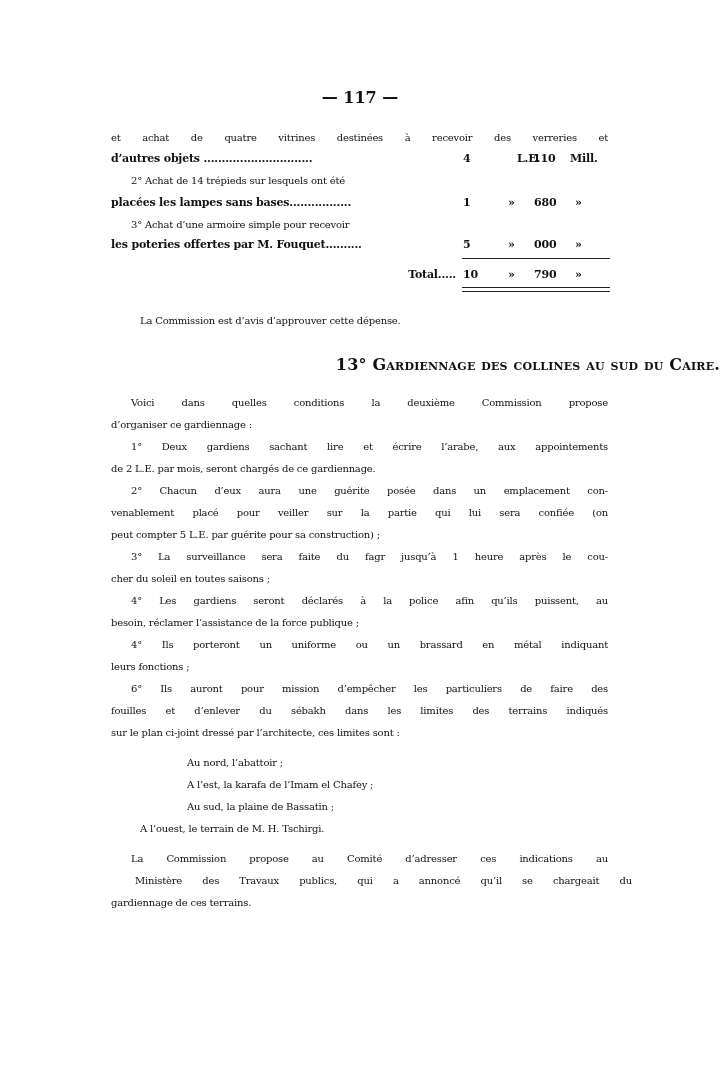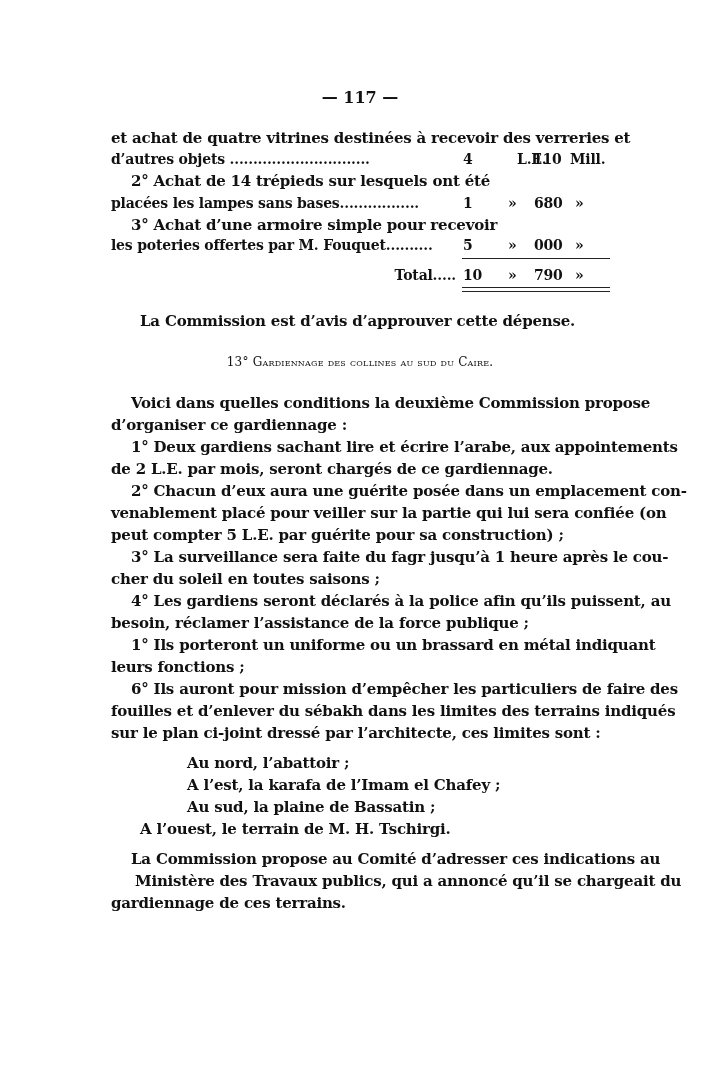--- a/index.html
+++ b/index.html
@@ -1,35 +1,35 @@
 <!DOCTYPE html>
 <html><head>
 <meta charset="utf-8">
 <style>
   html, body { margin: 0; padding: 0; background: #ffffff; }
   body { width: 720px; height: 1082px; position: relative; overflow: hidden;
          font-family: "DejaVu Serif", "Liberation Serif", serif; color: #111; }
   .page { position: absolute; left: 0; top: 0; width: 720px; height: 1082px; }
-  .line { position: absolute; left: 111px; width: 497px; font-size: 15px; line-height: 22px;
-          white-space: nowrap; font-weight: bold; letter-spacing: -0.2px; }
+  .line { position: absolute; left: 111px; width: 497px; font-size: 10px; line-height: 22px;
+          white-space: nowrap; font-weight: normal; letter-spacing: -0.2px; }
   .just { text-align: justify; text-align-last: justify; }
   .pagenum { position: absolute; top: 88px; left: 0; width: 720px; text-align: center;
              font-weight: bold; font-size: 16px; }
-  .row { position: absolute; left: 111px; width: 497px; height: 22px; font-size: 14px;
+  .row { position: absolute; left: 111px; width: 497px; height: 22px; font-size: 11px;
          line-height: 22px; font-weight: bold; letter-spacing: -0.2px; }
   .row .lbl { position: absolute; left: 0; width: 345px; overflow: hidden; white-space: nowrap; }
   .row .lbl.right { text-align: right; }
   .row .c1 { position: absolute; left: 352px; width: 24px; text-align: left; }
   .row .c2 { position: absolute; left: 382px; width: 30px; text-align: left; }
   .row .c3 { position: absolute; left: 423px; width: 40px; text-align: left; }
   .row .c4 { position: absolute; left: 464px; width: 40px; text-align: left; }
   .rule { position: absolute; left: 462px; width: 148px; border-top: 1.5px solid #222; }
   .indent { padding-left: 20px; box-sizing: border-box; }
-  .heading { position: absolute; top: 355px; left: 0; width: 720px; text-align: center;
-             font-size: 12px; font-weight: normal; font-variant: small-caps; letter-spacing: 0.2px; }
+  .heading { position: absolute; top: 355px; left: 0; width: 720px; text-align: right;
+             font-size: 16px; font-weight: bold; font-variant: small-caps; letter-spacing: 0.2px; }
 </style>
 </head>
 <body>
 
 <div class="page">
 
   <div class="pagenum">— 117 —</div>
 
   <div class="line just" style="top:127px;">et achat de quatre vitrines destinées à recevoir des verreries et</div>
 
@@ -84,21 +84,21 @@
   <div class="line just indent" style="top:480px;">2° Chacun d’eux aura une guérite posée dans un emplacement con-</div>
   <div class="line just" style="top:502px;">venablement placé pour veiller sur la partie qui lui sera confiée (on</div>
   <div class="line" style="top:524px;">peut compter 5 L.E. par guérite pour sa construction) ;</div>
 
   <div class="line just indent" style="top:546px;">3° La surveillance sera faite du fagr jusqu’à 1 heure après le cou-</div>
   <div class="line" style="top:568px;">cher du soleil en toutes saisons ;</div>
 
   <div class="line just indent" style="top:590px;">4° Les gardiens seront déclarés à la police afin qu’ils puissent, au</div>
   <div class="line" style="top:612px;">besoin, réclamer l’assistance de la force publique ;</div>
 
-  <div class="line just indent" style="top:634px;">1° Ils porteront un uniforme ou un brassard en métal indiquant</div>
+  <div class="line just indent" style="top:634px;">4° Ils porteront un uniforme ou un brassard en métal indiquant</div>
   <div class="line" style="top:656px;">leurs fonctions ;</div>
 
   <div class="line just indent" style="top:678px;">6° Ils auront pour mission d’empêcher les particuliers de faire des</div>
   <div class="line just" style="top:700px;">fouilles et d’enlever du sébakh dans les limites des terrains indiqués</div>
   <div class="line" style="top:722px;">sur le plan ci-joint dressé par l’architecte, ces limites sont :</div>
 
   <div class="line" style="top:752px; left:187px;">Au nord, l’abattoir ;</div>
   <div class="line" style="top:774px; left:187px;">A l’est, la karafa de l’Imam el Chafey ;</div>
   <div class="line" style="top:796px; left:187px;">Au sud, la plaine de Bassatin ;</div>
   <div class="line just indent" style="top:848px;">La Commission propose au Comité d’adresser ces indications au</div>

